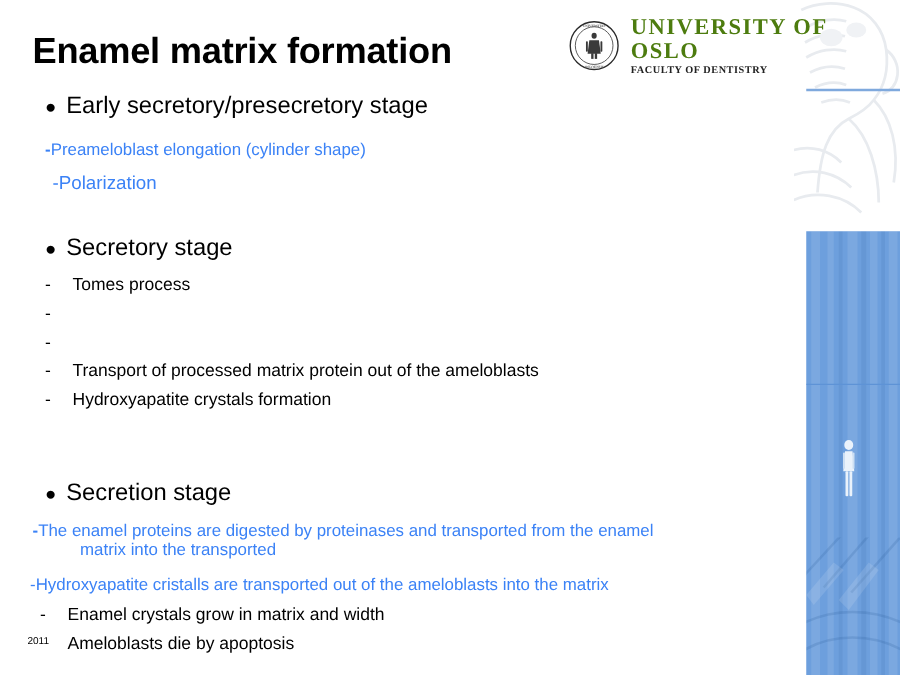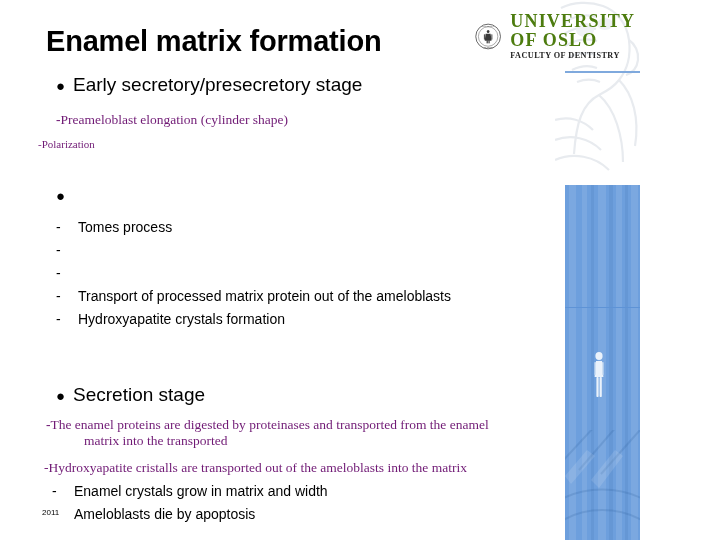--- a/index.html
+++ b/index.html
@@ -6,25 +6,24 @@
     margin: 0;
     padding: 0;
     background: #ffffff;
   }
   body {
     font-family: "Liberation Sans", sans-serif;
     -webkit-font-smoothing: antialiased;
   }
   #slide {
     position: relative;
-    width: 620px;
+    width: 720px;
     height: 540px;
     overflow: hidden;
     background: #ffffff;
-    margin-left: 20px;
   }
 
   
   .right-col {
     position: absolute;
     top: 0;
     right: 0;
     width: 75px;
     height: 540px;
     pointer-events: none;
@@ -138,23 +137,22 @@
     white-space: nowrap;
   }
   .bullet-l1 .dot {
     width: 17px;
     font-size: 15px;
     line-height: 1;
   }
   .dash-line {
     position: absolute;
     font-size: 13.5px;
-    color: #701a75;
+    color: #3b82f6;
     white-space: nowrap;
-    font-family: Liberation Serif, serif;
   }
   .dash-row {
     position: absolute;
     display: flex;
     font-size: 14px;
     color: #000;
     white-space: nowrap;
   }
   .dash-row .dash {
     width: 22px;
@@ -276,26 +274,27 @@
 
   <div class="bullet-l1" style="left:36px; top:74px;">
     <span class="dot">●</span>
     <span>Early secretory/presecretory stage</span>
   </div>
 
   <div class="dash-line" style="left:36px; top:112px;">
     <span class="b-dash">-</span><span>Preameloblast elongation (cylinder shape)</span>
   </div>
 
-  <div class="dash-line" style="left:18px; top:138px; font-size:11px;">
+  <div class="dash-line" style="left:42px; top:138px; font-size:15px;">
     <span>-</span><span>Polarization</span>
   </div>
 
   <div class="bullet-l1" style="left:36px; top:188px;">
     <span class="dot">●</span>
+    <span>Secretory stage</span>
   </div>
 
   <div class="dash-row" style="left:36px; top:219px;">
     <span class="dash">-</span>
     <span>Tomes process</span>
   </div>
   <div class="dash-row" style="left:36px; top:242px;">
     <span class="dash">-</span>
   </div>
   <div class="dash-row" style="left:36px; top:265px;">

